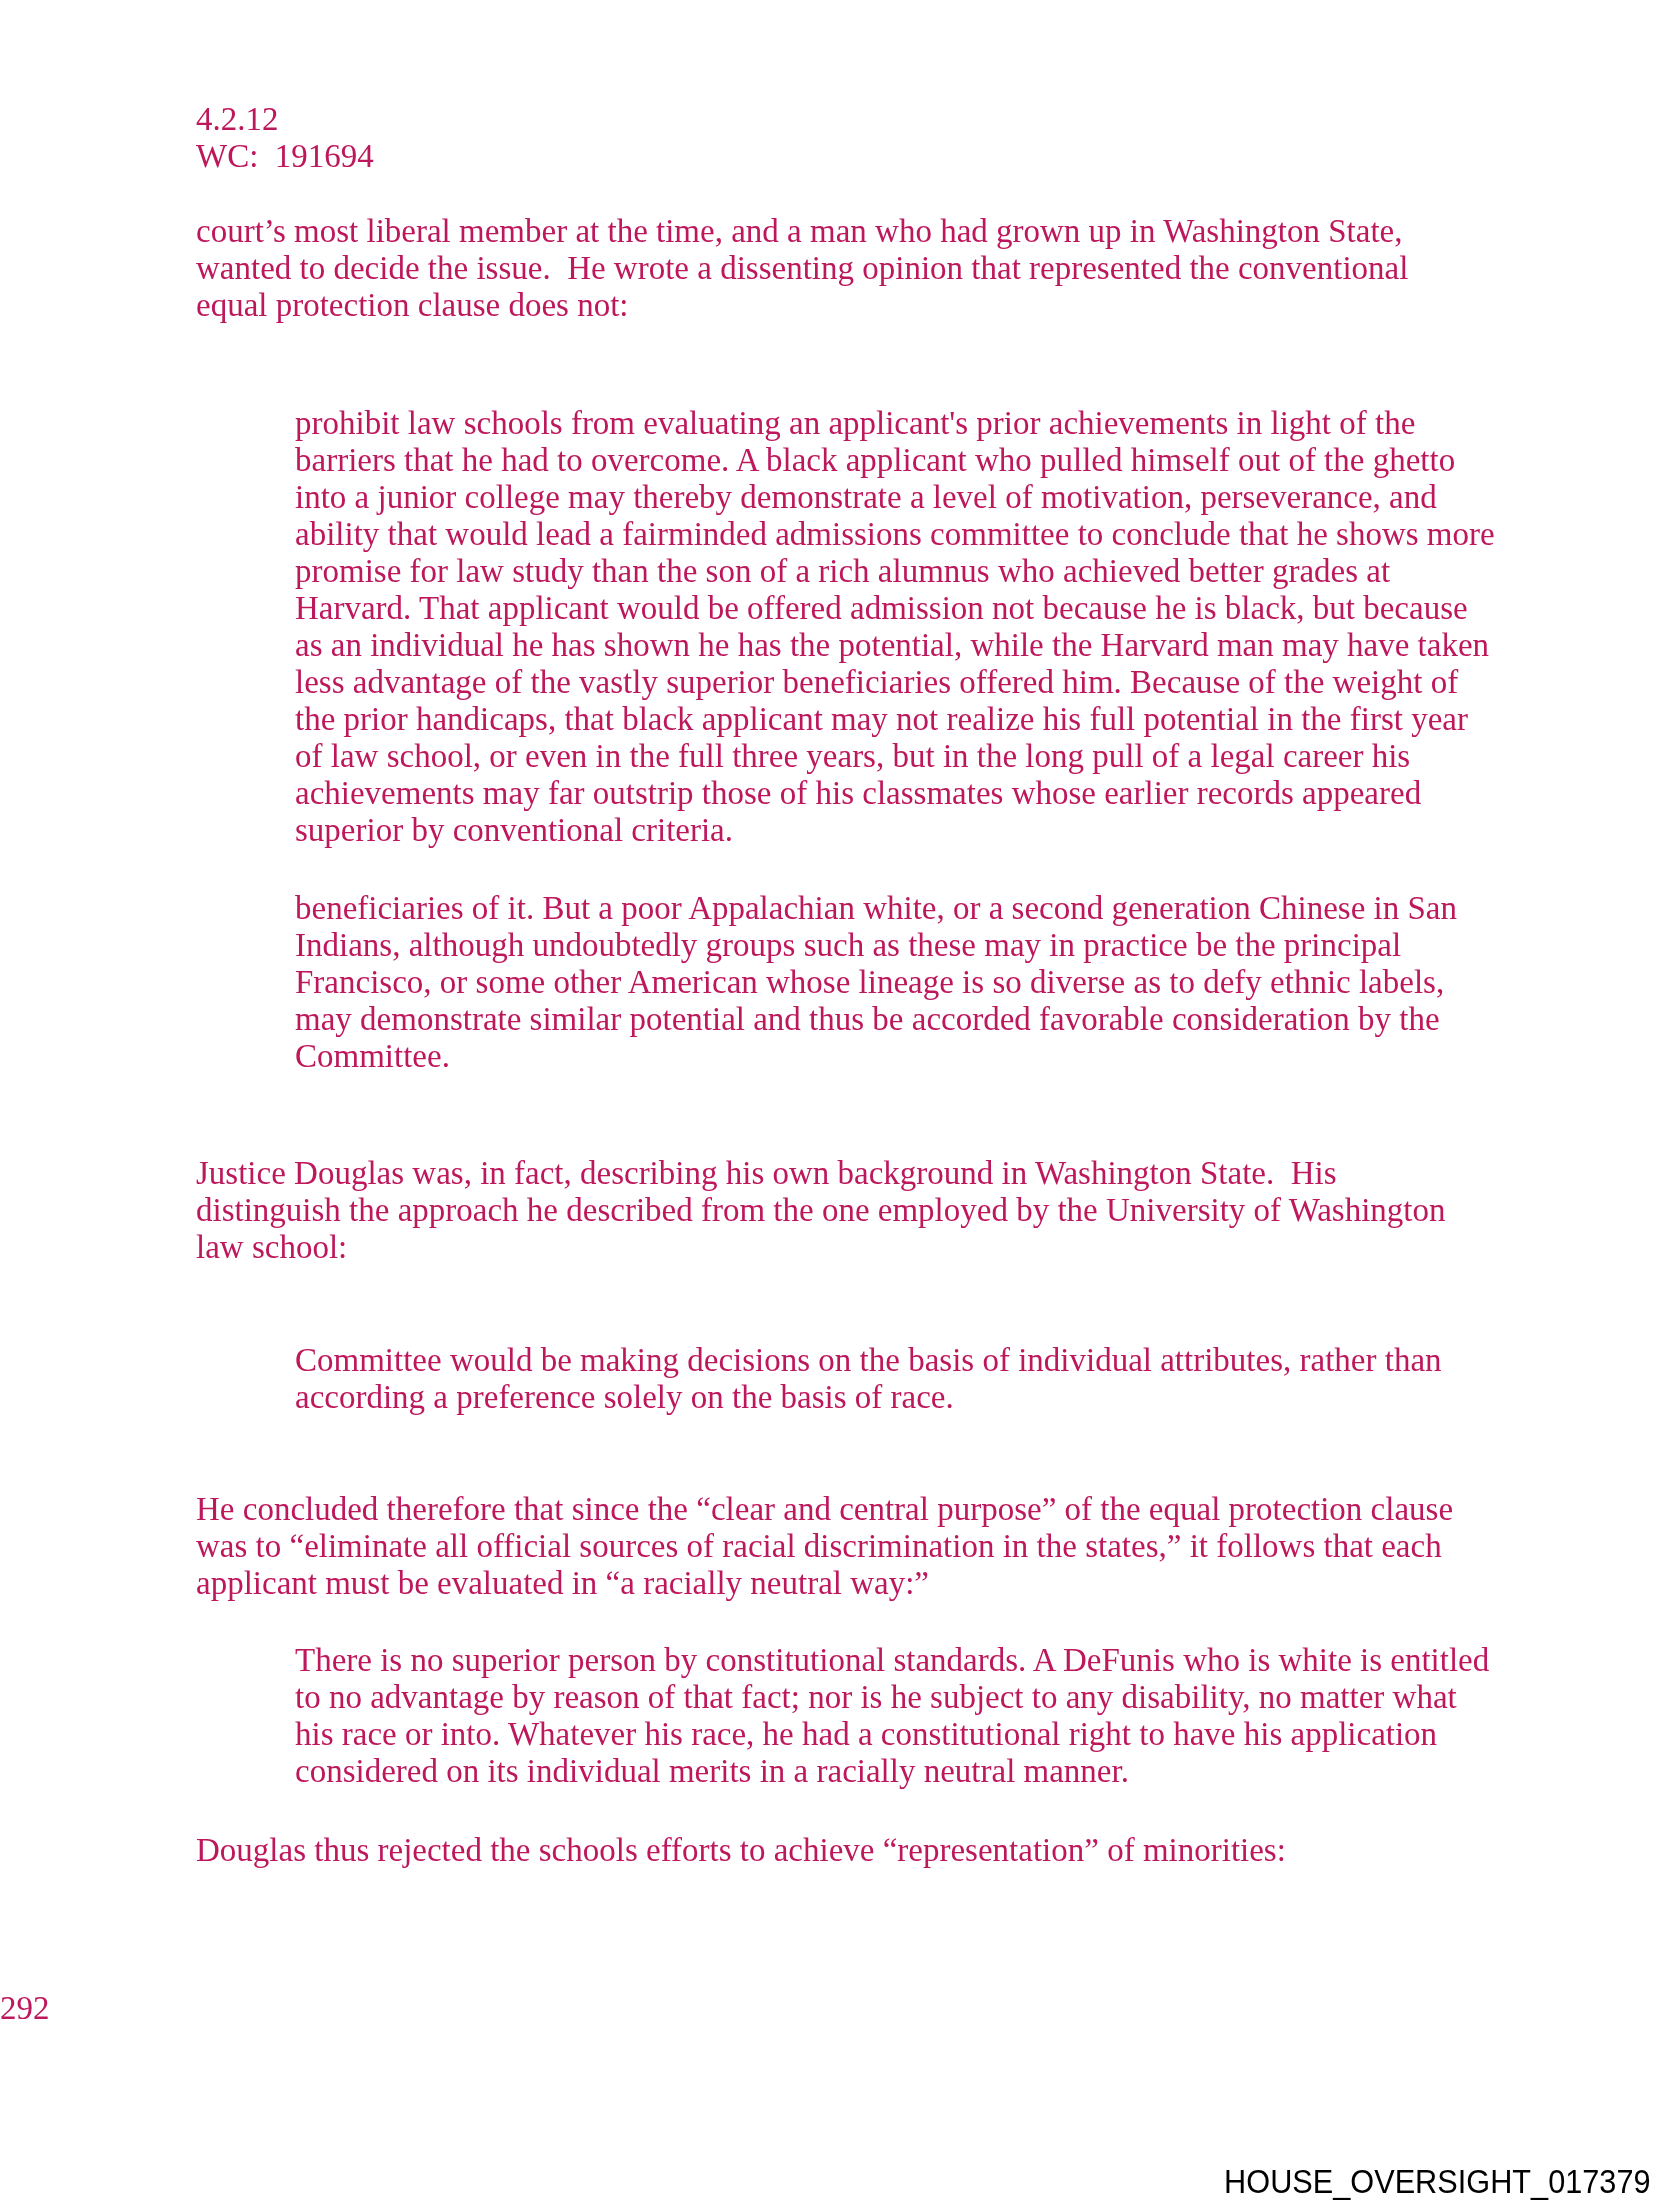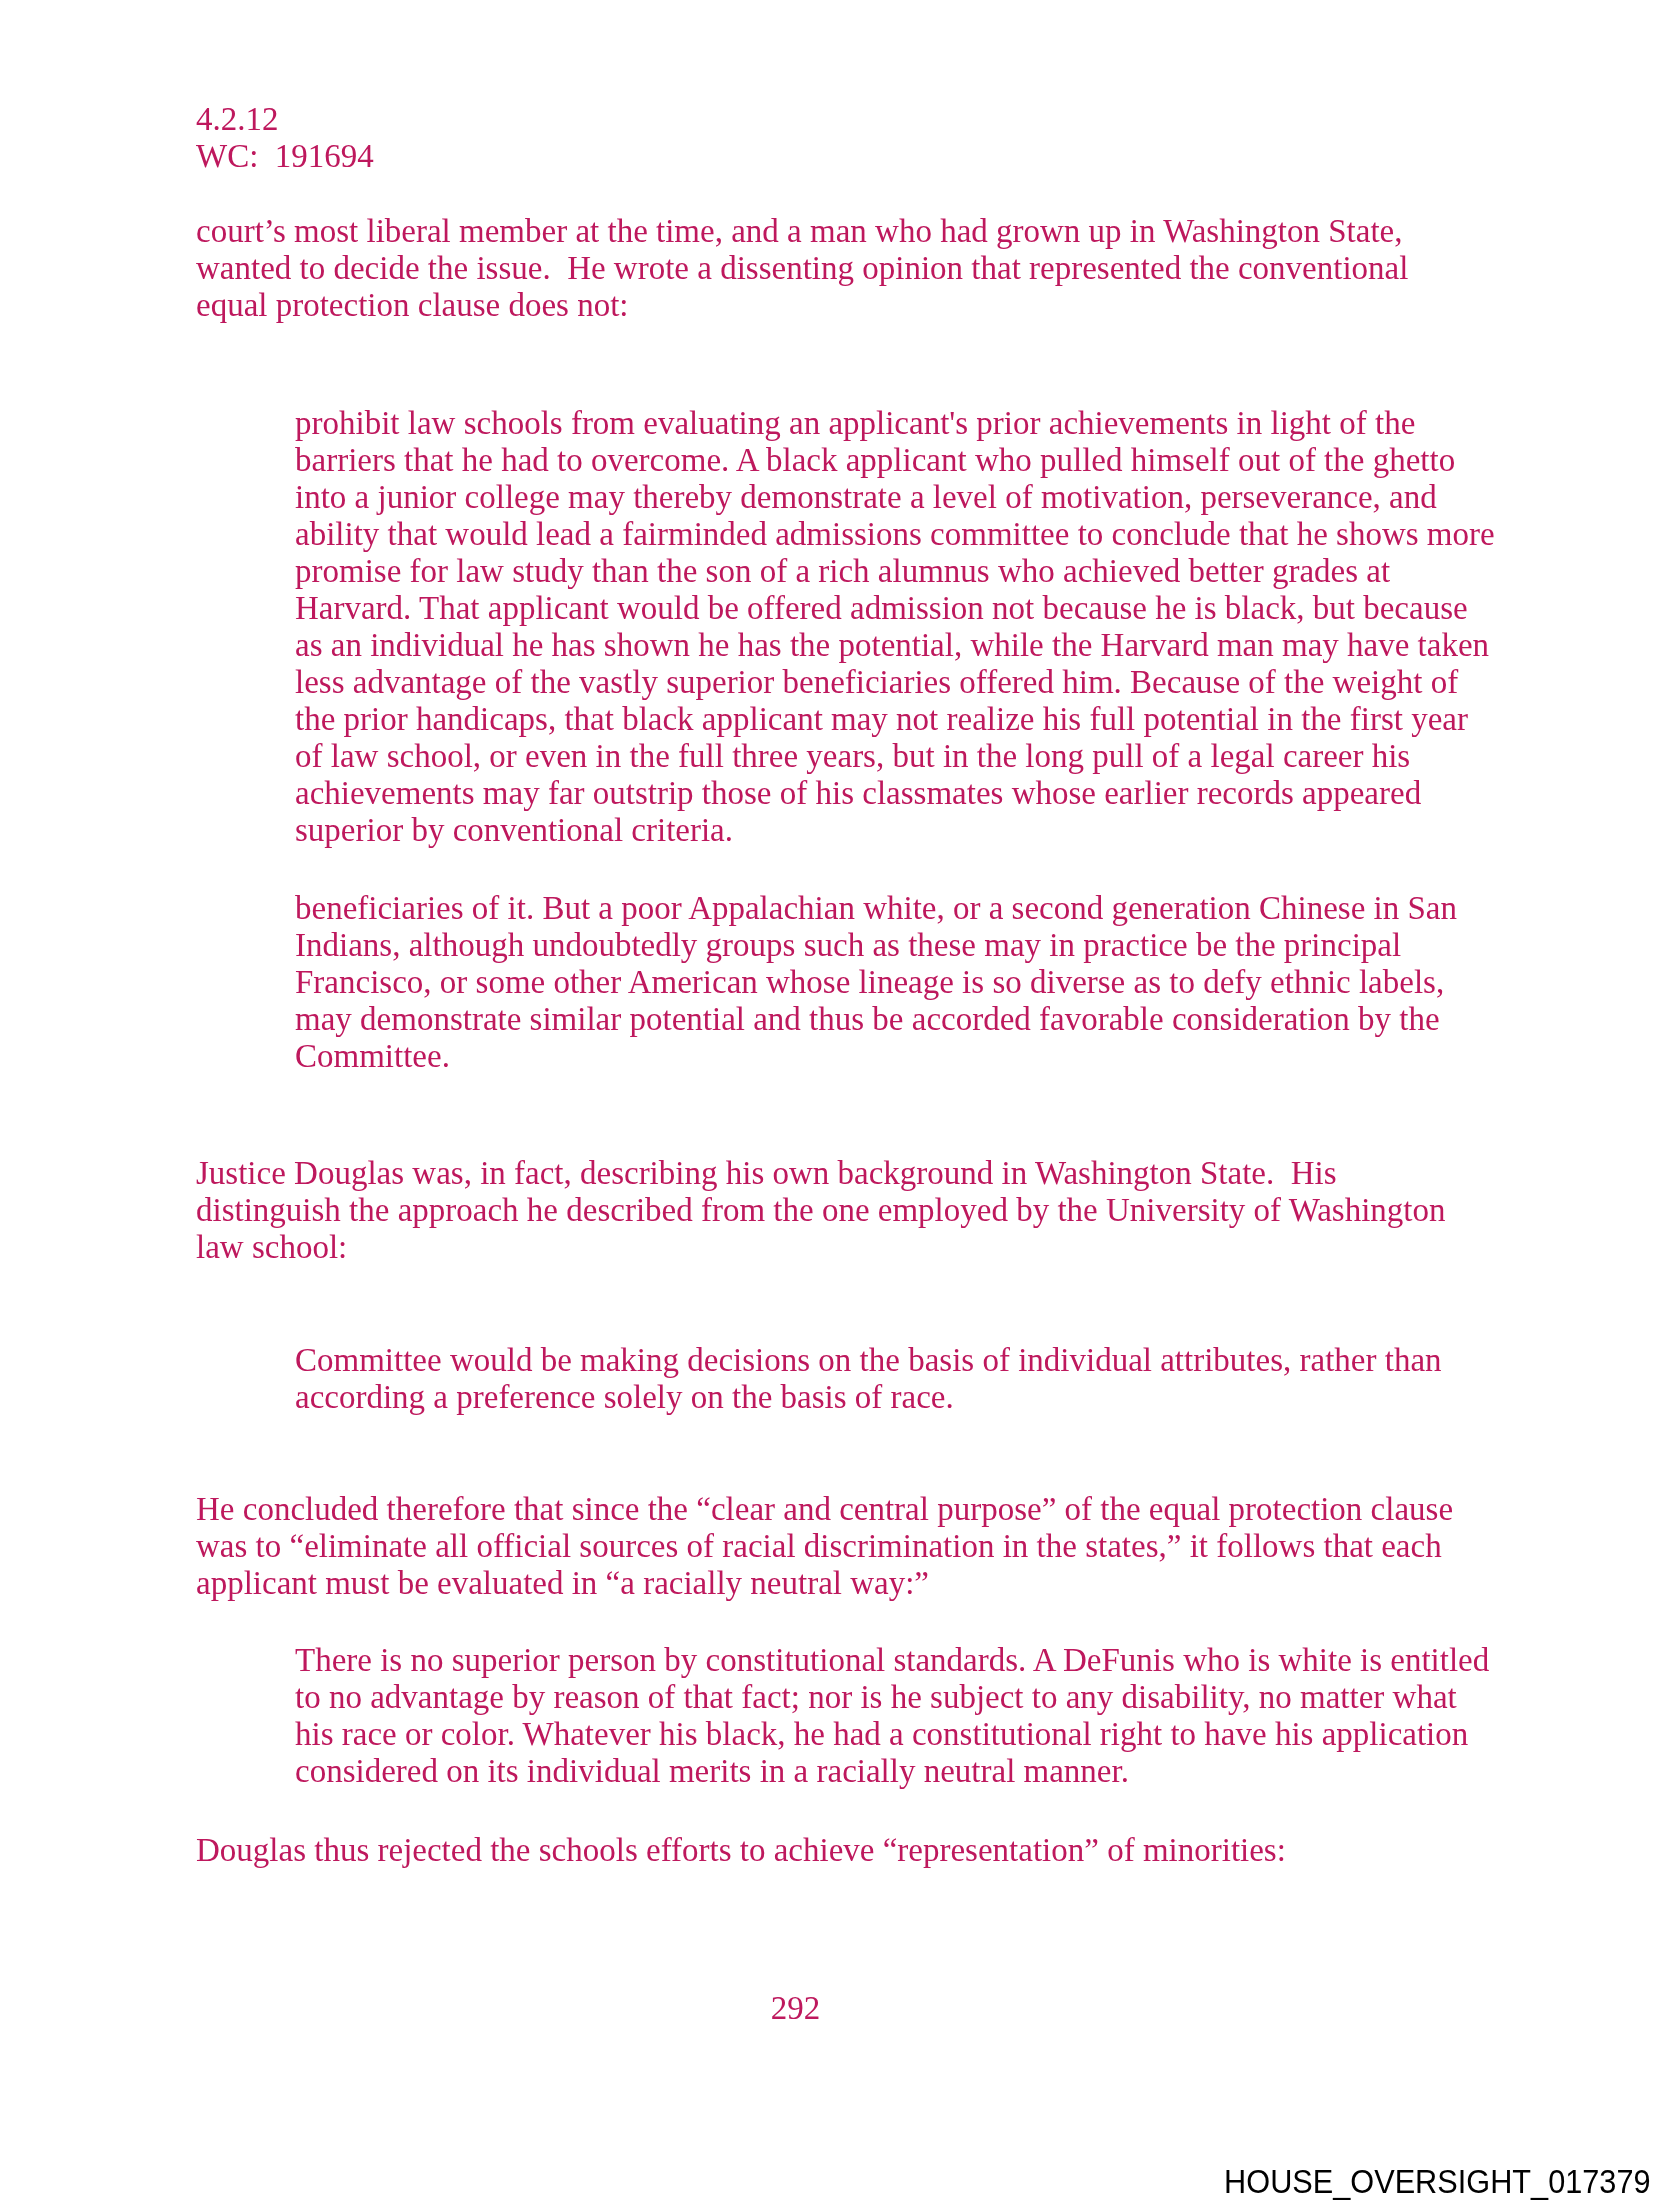--- a/index.html
+++ b/index.html
@@ -3,21 +3,21 @@
 <meta charset="utf-8">
 <style>
   html, body { margin: 0; padding: 0; background: #ffffff; }
   body { width: 1669px; height: 2205px; position: relative; overflow: hidden; }
   .serif { font-family: "Liberation Serif", "DejaVu Serif", serif; color: #be185d; font-size: 33px; line-height: 37px; }
   .block { position: absolute; margin: 0; }
   .line { display: block; white-space: pre; }
   .body-para { left: 196px; width: 1283px; }
   .quote-para { left: 295px; width: 1191px; }
   .header { left: 196px; top: 101px; }
-  .page-number { position: absolute; top: 1990px; left: 8px; width: 1575px; text-align: center; }
+  .page-number { position: absolute; top: 1990px; left: 0; width: 1575px; }
   .stamp { position: absolute; right: 18.3px; top: 2163px; font-family: "Liberation Sans", "DejaVu Sans", sans-serif; font-size: 33px; line-height: 38px; color: #000; transform: scaleX(0.93); transform-origin: right center; letter-spacing: 0px; }
 </style>
 </head>
 <body>
 
 <div class="block serif header">
   <span class="line">4.2.12</span>
   <span class="line">WC:  191694</span>
 </div>
 
@@ -63,21 +63,21 @@
 
 <div class="block serif body-para" style="top:1491px">
   <span class="line">He concluded therefore that since the “clear and central purpose” of the equal protection clause</span>
   <span class="line">was to “eliminate all official sources of racial discrimination in the states,” it follows that each</span>
   <span class="line">applicant must be evaluated in “a racially neutral way:”</span>
 </div>
 
 <div class="block serif quote-para" style="top:1642px">
   <span class="line">There is no superior person by constitutional standards. A DeFunis who is white is entitled</span>
   <span class="line">to no advantage by reason of that fact; nor is he subject to any disability, no matter what</span>
-  <span class="line">his race or color. Whatever his black, he had a constitutional right to have his application</span>
+  <span class="line">his race or into. Whatever his race, he had a constitutional right to have his application</span>
   <span class="line">considered on its individual merits in a racially neutral manner.</span>
 </div>
 
 <div class="block serif body-para" style="top:1832px">
   <span class="line">Douglas thus rejected the schools efforts to achieve “representation” of minorities:</span>
 </div>
 
 <div class="serif page-number">292</div>
 
 <div class="stamp">HOUSE_OVERSIGHT_017379</div>

